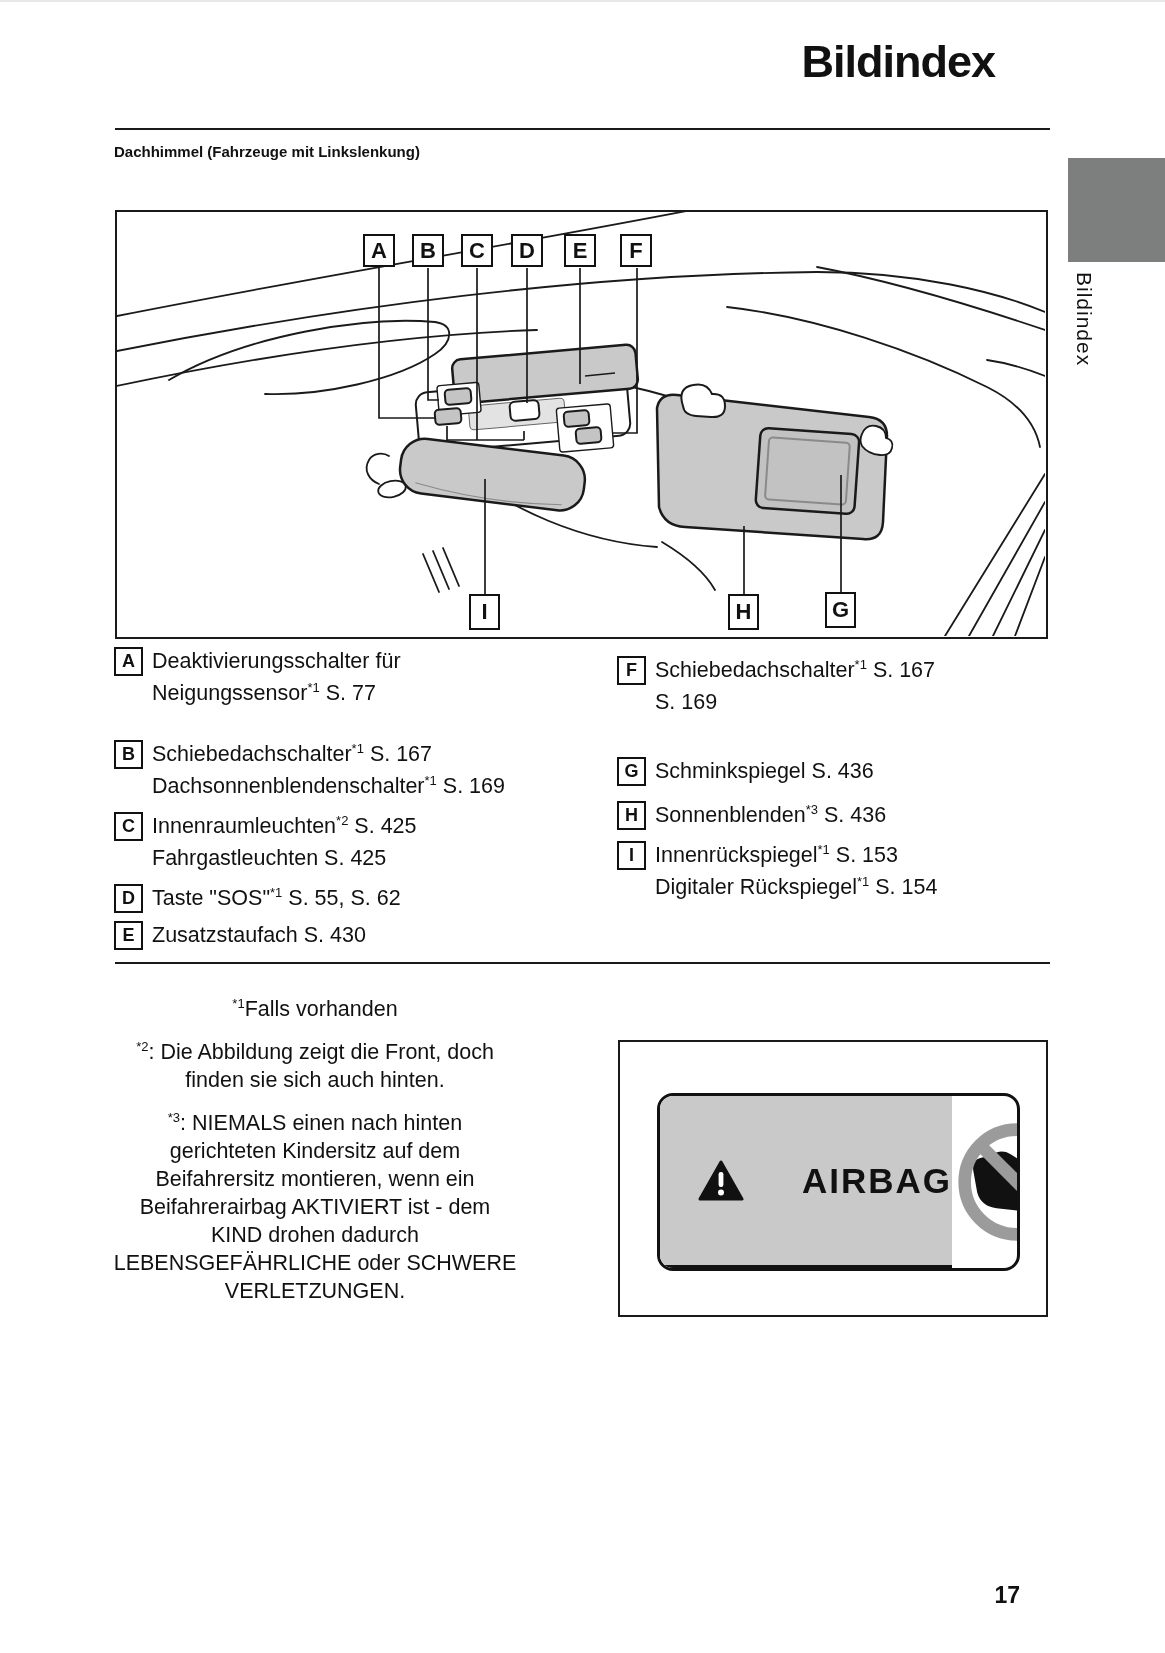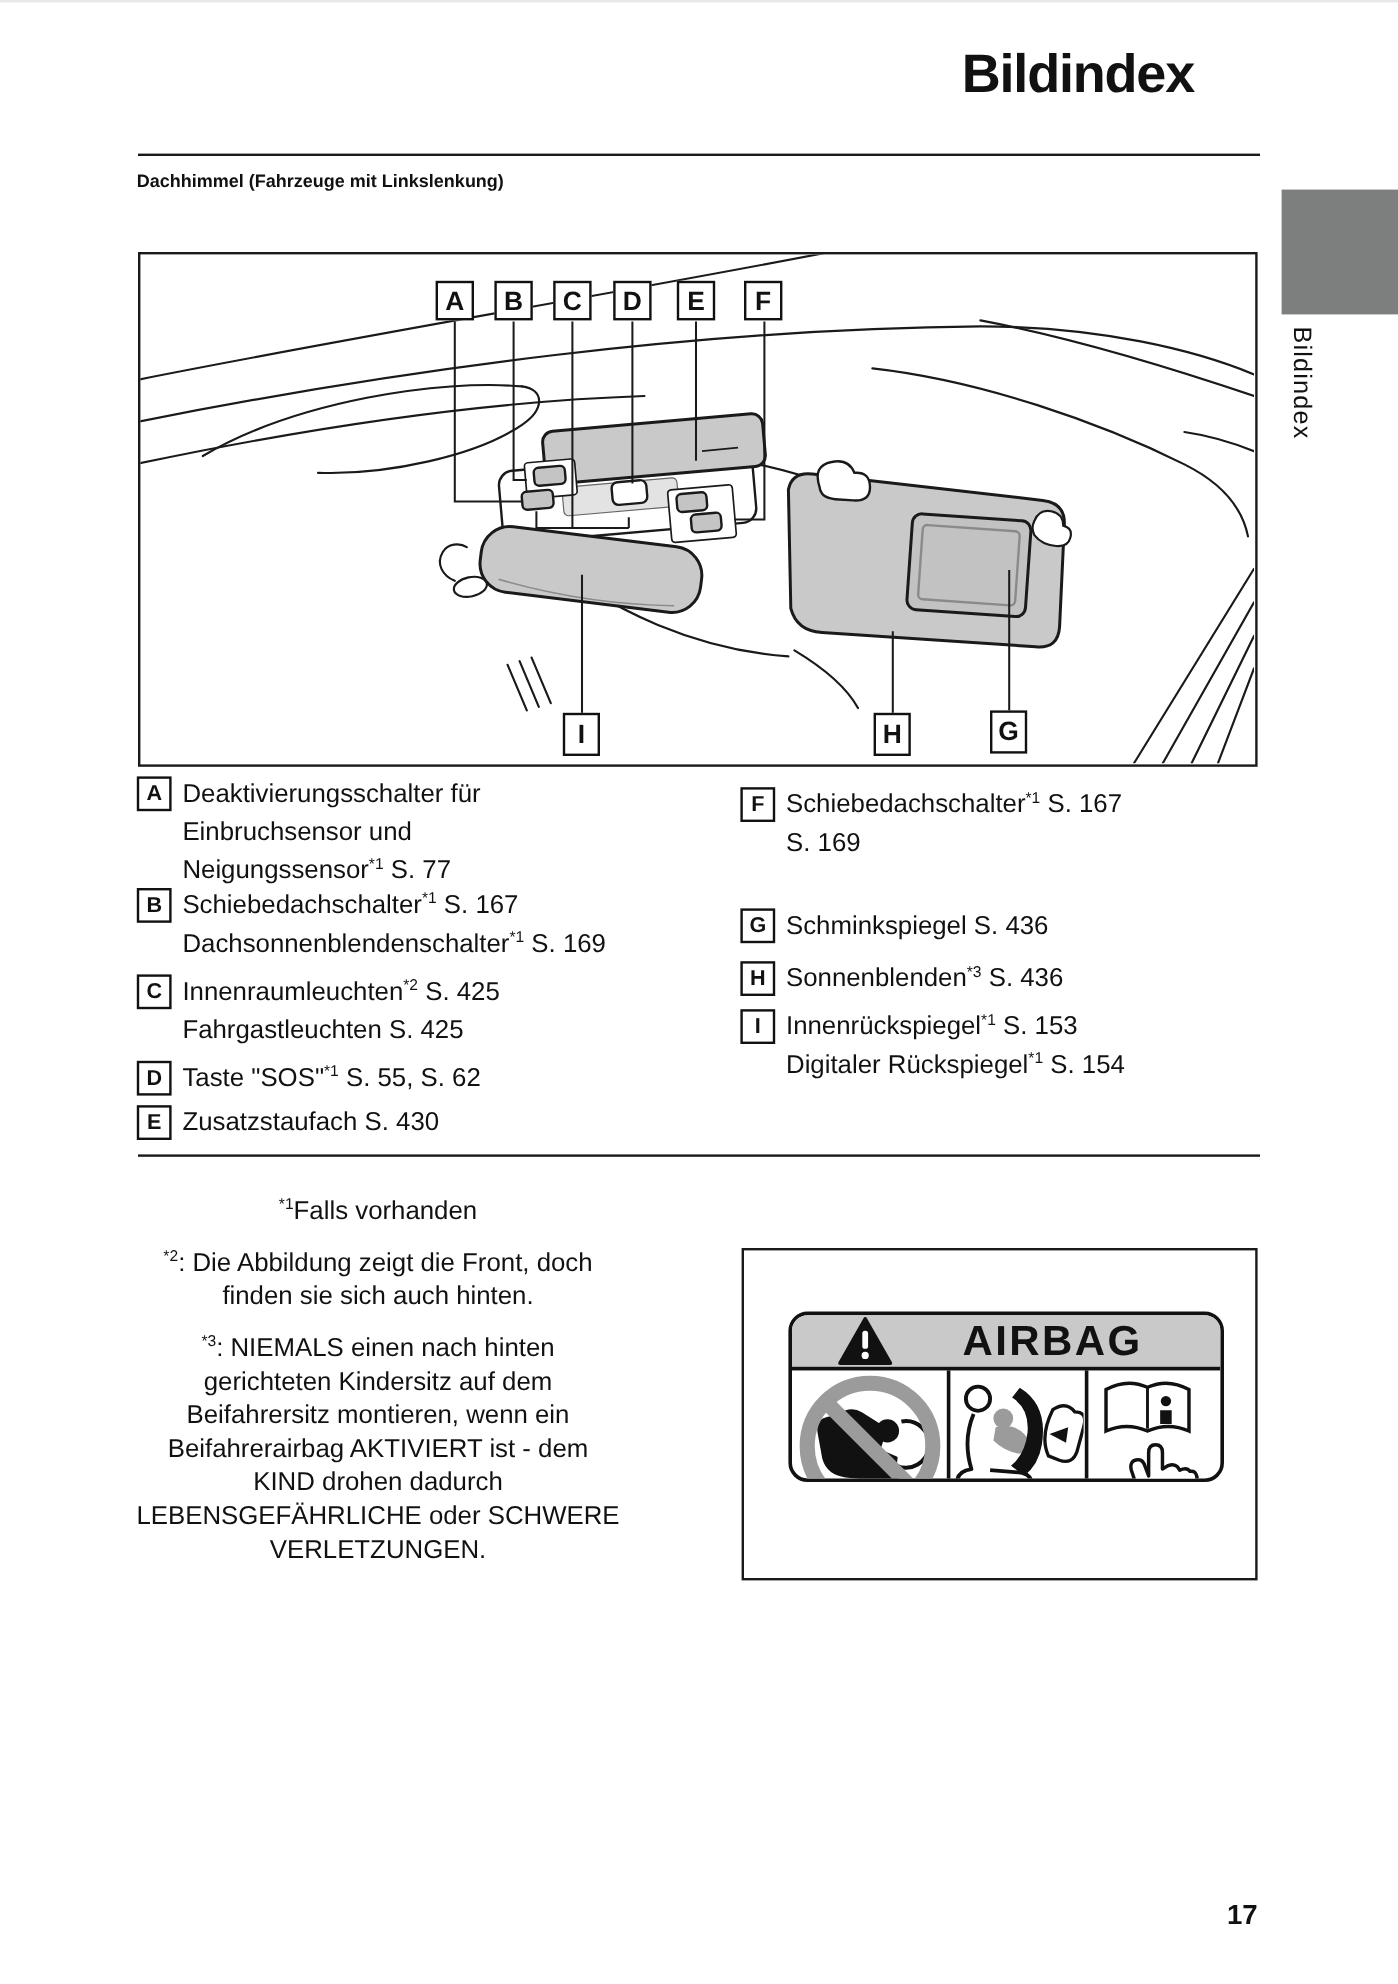--- a/index.html
+++ b/index.html
@@ -45,37 +45,37 @@
     margin-top:2px;
   }
   .legend-text{margin-left:9px;font-size:21.5px;line-height:32px;white-space:nowrap;}
   sup{font-size:13px;line-height:0;}
   
   #footnotes{position:absolute;left:113px;top:993px;width:404px;font-size:21.5px;line-height:28px;text-align:center;}
   #footnotes p{margin:0 0 15px 0;}
   
   #airbag-outer{position:absolute;left:618px;top:1038px;width:430px;height:277px;border:2px solid #1a1a1a;background:#fff;}
   #airbag-label{
-    position:absolute;left:37px;top:51px;width:363px;height:142px;
+    position:absolute;left:37px;top:51px;width:363px;height:178px;
     border:3px solid #111;border-radius:16px;background:#fff;overflow:hidden;
-    display:flex;flex-direction:column;
+    display:flex;flex-direction:row;
   }
   #airbag-header{
     flex:0 0 46px;background:#c9c9c9;border-bottom:3px solid #111;
     display:flex;align-items:center;
   }
   #airbag-header .tri{margin-left:38px;display:flex;}
   #airbag-title{margin-left:58px;font-size:35px;font-weight:700;letter-spacing:2px;}
   #airbag-body{flex:1;display:flex;}
   .ab-cell{display:flex;align-items:center;justify-content:center;}
   .ab-cell.c1{flex:0 0 132px;border-right:3px solid #111;}
   .ab-cell.c2{flex:0 0 115px;border-right:3px solid #111;}
   .ab-cell.c3{flex:1;}
   
-  #page-number{position:absolute;left:980px;top:1580px;width:68px;text-align:right;font-size:23px;font-weight:700;}
+  #page-number{position:absolute;left:952px;top:1580px;width:68px;text-align:right;font-size:23px;font-weight:700;}
 </style>
 </head>
 <body>
 
 <div id="page">
 
   <div id="page-title">Bildindex</div>
   <div class="hrule" id="rule-top"></div>
   <div id="section-heading">Dachhimmel (Fahrzeuge mit Linkslenkung)</div>
 
@@ -163,21 +163,20 @@
     <div class="dlabel tall" style="left:352px;top:382px;">I</div>
     <div class="dlabel tall" style="left:611px;top:382px;">H</div>
     <div class="dlabel tall" style="left:708px;top:380px;">G</div>
   </div>
 
   <div id="legend-left">
       <div class="legend-row" style="left: 114px; top: 643px;">
         <span class="legend-key">A</span>
         <div class="legend-text">
           <div>Deaktivierungsschalter für</div>
-          <div>Einbruchsensor und</div>
           <div>Neigungssensor<sup>*1</sup> S. 77</div>
         </div>
       </div>
       <div class="legend-row" style="left: 114px; top: 736px;">
         <span class="legend-key">B</span>
         <div class="legend-text">
           <div>Schiebedachschalter<sup>*1</sup> S. 167</div>
           <div>Dachsonnenblendenschalter<sup>*1</sup> S. 169</div>
         </div>
       </div>

